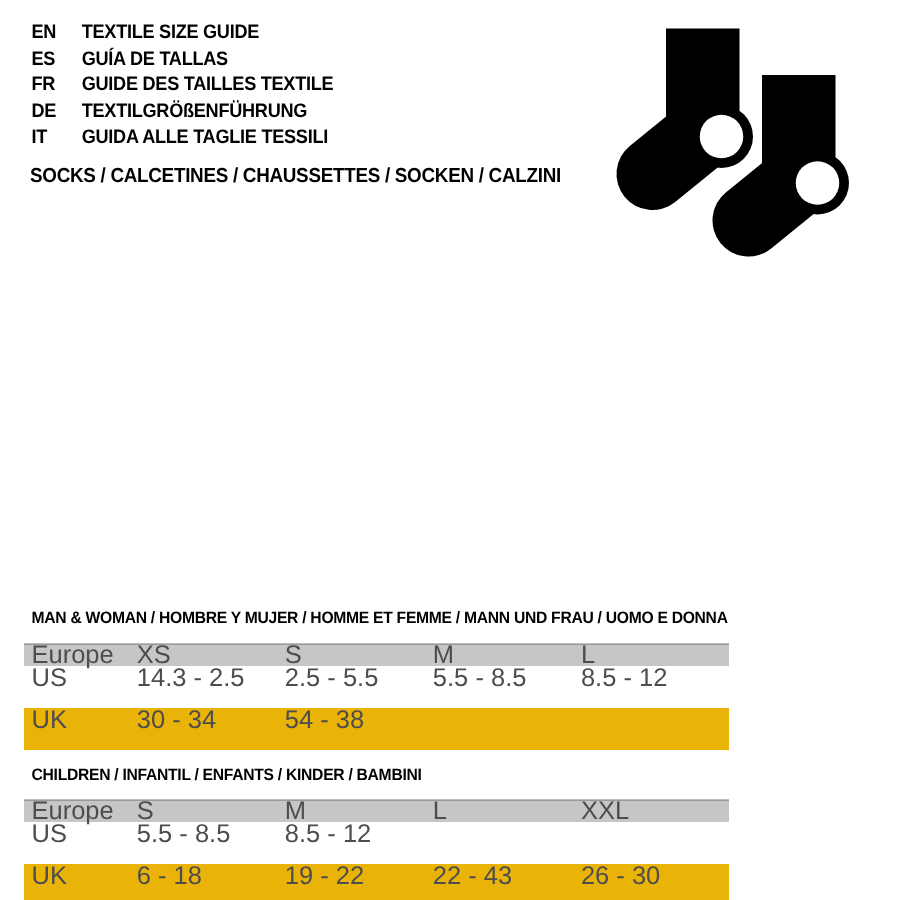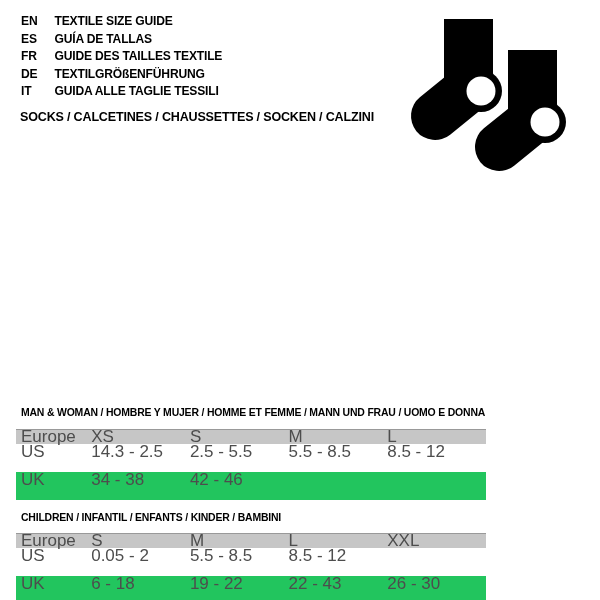--- a/index.html
+++ b/index.html
@@ -31,21 +31,21 @@
 
   
   .t-title { position: absolute; left: 21px; height: 16px; line-height: 16px;
              font-size: 11px; font-weight: 700; color: #000; letter-spacing: -0.2px;
              transform: scaleX(0.95); transform-origin: 0 50%; white-space: nowrap; }
   .size-table { position: absolute; left: 16px; width: 470px; font-size: 17px;
                 color: #4d4d4d; }
   .trow { display: flex; height: 28px; line-height: 16px; }
   .trow.thead { height: 15px; line-height: 14px; background: #c6c6c6;
                 border-top: 1px solid #999999; box-sizing: border-box; }
-  .trow.alt { background: #22c55e; }
+  .trow.alt { background: #eab308; }
   .c0 { width: 16%; text-align: left; padding-left: 5px; box-sizing: border-box; }
   .c  { width: 21%; text-align: left; }
 </style>
 </head>
 <body>
 
 <div class="sheet">
 
   <div class="lang-block">
     <div class="lang-row">
@@ -105,37 +105,36 @@
     </div>
     <div class="trow">
       <div class="c0">US</div>
       <div class="c">14.3 - 2.5</div>
       <div class="c">2.5 - 5.5</div>
       <div class="c">5.5 - 8.5</div>
       <div class="c">8.5 - 12</div>
     </div>
     <div class="trow alt">
       <div class="c0">UK</div>
-      <div class="c">34 - 38</div>
-      <div class="c">42 - 46</div>
+      <div class="c">30 - 34</div>
+      <div class="c">54 - 38</div>
     </div>
   </div>
 
   <div class="t-title" style="top:509px;">CHILDREN / INFANTIL / ENFANTS / KINDER / BAMBINI</div>
   <div class="size-table" style="top:533px;">
     <div class="trow thead">
       <div class="c0">Europe</div>
       <div class="c">S</div>
       <div class="c">M</div>
       <div class="c">L</div>
       <div class="c">XXL</div>
     </div>
     <div class="trow">
       <div class="c0">US</div>
-      <div class="c">0.05 - 2</div>
       <div class="c">5.5 - 8.5</div>
       <div class="c">8.5 - 12</div>
     </div>
     <div class="trow alt">
       <div class="c0">UK</div>
       <div class="c">6 - 18</div>
       <div class="c">19 - 22</div>
       <div class="c">22 - 43</div>
       <div class="c">26 - 30</div>
     </div>

